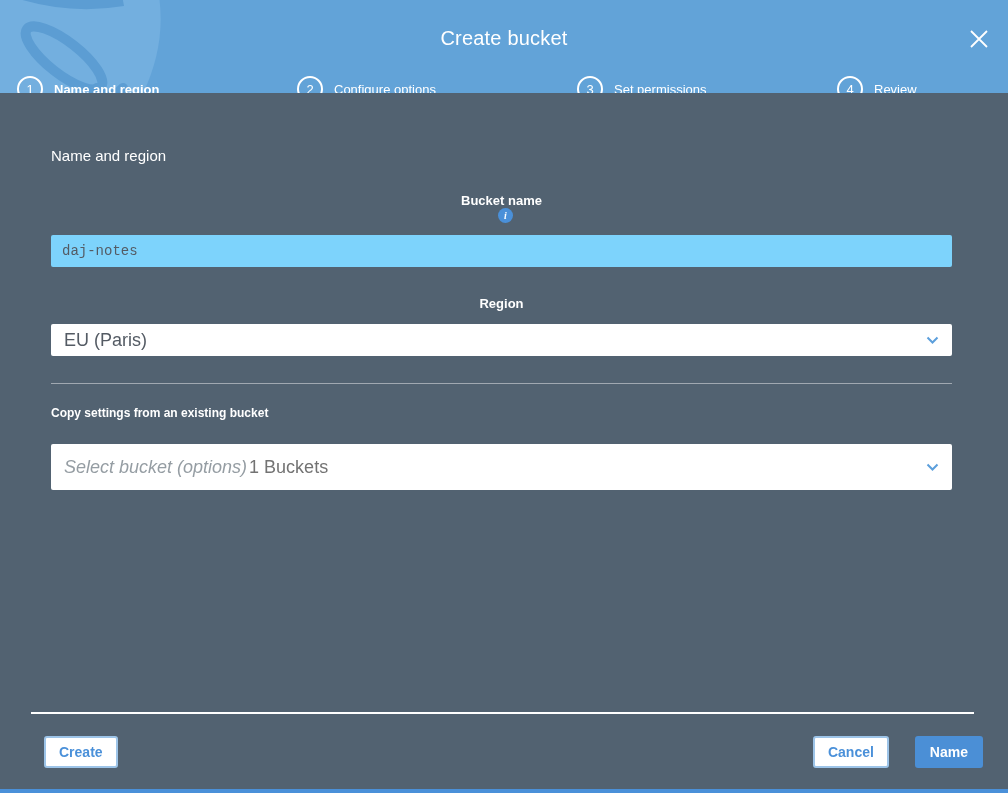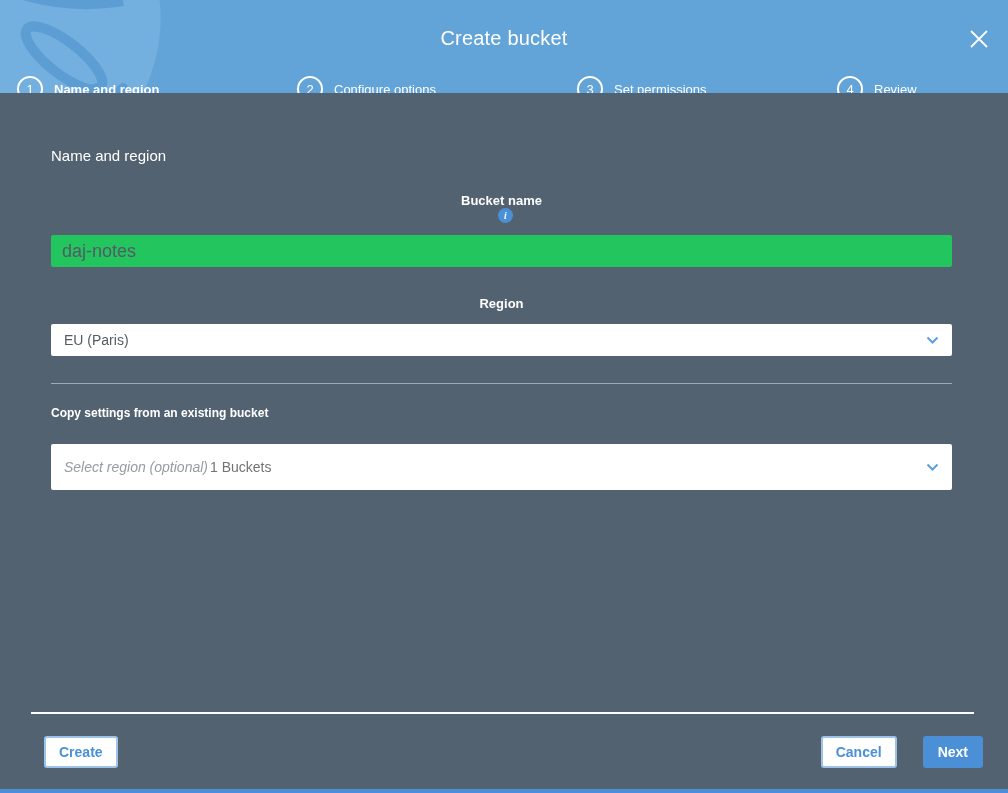--- a/index.html
+++ b/index.html
@@ -54,27 +54,27 @@
   .info-icon {
     width: 15px; height: 15px; border-radius: 50%; margin-left: 8px;
     background: #4A90D9; color: #ffffff; font-size: 10px; font-weight: bold;
     font-style: italic; font-family: "Liberation Serif", serif;
     display: inline-flex; align-items: center; justify-content: center;
     cursor: pointer;
   }
   .text-input {
     display: block; margin-top: 12px; width: 100%; height: 32px;
     border: none; border-radius: 2px; padding: 0 11px;
-    font-size: 18px; color: #545B64; background: #22c55e;
-    font-family: Liberation Sans, sans-serif; outline: none;
+    font-size: 14px; color: #545B64; background: #7dd3fc;
+    font-family: Liberation Mono, monospace; outline: none;
   }
   .select-field {
     margin-top: 13px; height: 32px; background: #ffffff; border-radius: 2px;
     display: flex; align-items: center; justify-content: space-between;
-    padding: 0 13px; font-size: 14px; color: #545B64; cursor: pointer;
+    padding: 0 13px; font-size: 18px; color: #545B64; cursor: pointer;
   }
   .select-field.tall { height: 46px; margin-top: 24px; }
   .select-text { display: flex; align-items: center; }
   .placeholder { font-style: italic; color: #959DA3; }
   .count { color: #737373; margin-left: 2px; }
   .chevron-icon { display: flex; align-items: center; }
   .divider { margin-top: 27px; height: 1px; background: rgba(255,255,255,0.45); }
   .copy-heading { font-size: 12px; font-weight: 700; margin-top: 22px; }
 
   
@@ -161,34 +161,34 @@
         </svg>
       </span>
     </div>
 
     <div class="divider"></div>
 
     <h2 class="copy-heading">Copy settings from an existing bucket</h2>
 
     <div class="select-field tall">
       <span class="select-text">
-        <span class="placeholder">Select region (optional)</span>
+        <span class="placeholder">Select bucket (options)</span>
         <span class="count">1 Buckets</span>
       </span>
       <span class="chevron-icon">
         <svg width="13" height="9" viewBox="0 0 13 9">
           <path d="M1.5 1.5 L6.5 6.5 L11.5 1.5" stroke="#5C9FDC" stroke-width="2" fill="none"></path>
         </svg>
       </span>
     </div>
   </div>
 
   <div class="footer-divider"></div>
   <div class="footer">
     <button class="btn btn-white">Create</button>
     <div class="btn-group">
       <button class="btn btn-white">Cancel</button>
-      <button class="btn btn-primary">Next</button>
+      <button class="btn btn-primary">Name</button>
     </div>
   </div>
 
   <div class="bottom-strip"></div>
 </div>
 
 </body></html>

